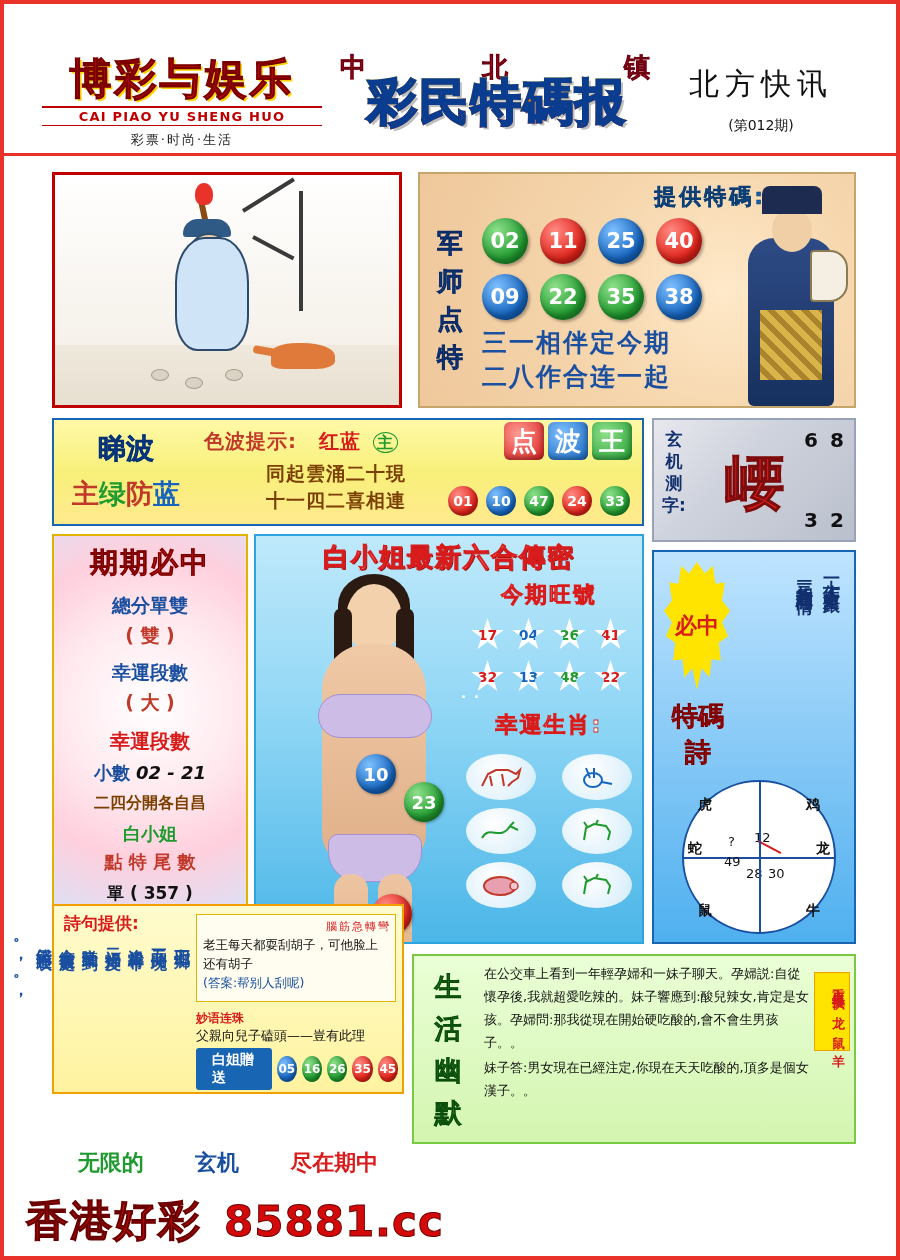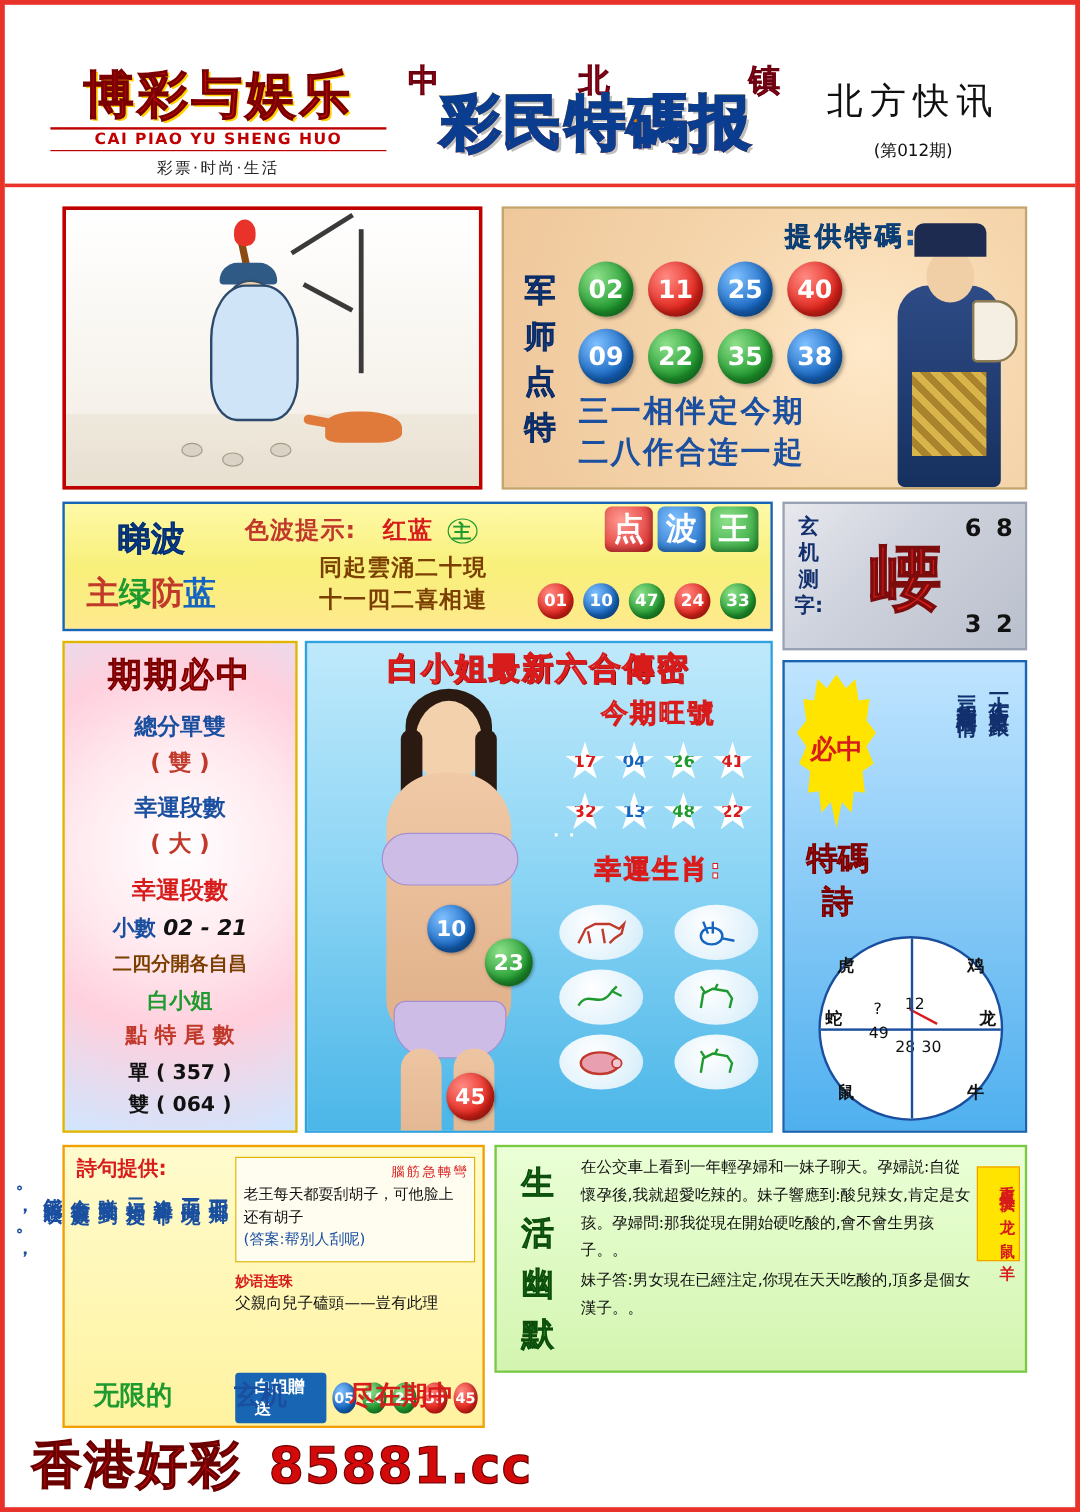--- a/index.html
+++ b/index.html
@@ -322,21 +322,21 @@
   .wheel .w-br{right:14px;bottom:12px;}
   .wheel .c1{position:absolute;left:44px;top:52px;font-size:13px;color:#111;}
   .wheel .c2{position:absolute;left:70px;top:48px;font-size:13px;color:#111;}
   .wheel .c3{position:absolute;left:40px;top:72px;font-size:13px;color:#111;}
   .wheel .c4{position:absolute;left:62px;top:84px;font-size:13px;color:#111;}
   .wheel .c5{position:absolute;left:84px;top:84px;font-size:13px;color:#111;}
   .wheel .arrow{position:absolute;left:74px;top:58px;width:26px;height:2px;background:#d81b1b;transform:rotate(28deg);transform-origin:left center;}
 
   
   .shiju{
-    left:48px;top:950px;width:352px;height:236px;
+    left:48px;top:900px;width:352px;height:190px;
     border:2px solid #f0a000;
     background:linear-gradient(180deg,#fffbcd,#fff3a0);
   }
   .shiju .hd{
     position:absolute;left:10px;top:6px;font-size:17px;font-weight:bold;color:#d81b1b;
   }
   .shiju .vcols{
     position:absolute;left:8px;top:30px;width:130px;height:120px;
     display:flex;flex-direction:row-reverse;gap:2px;
     font-size:16px;color:#1a4fa0;font-weight:bold;

